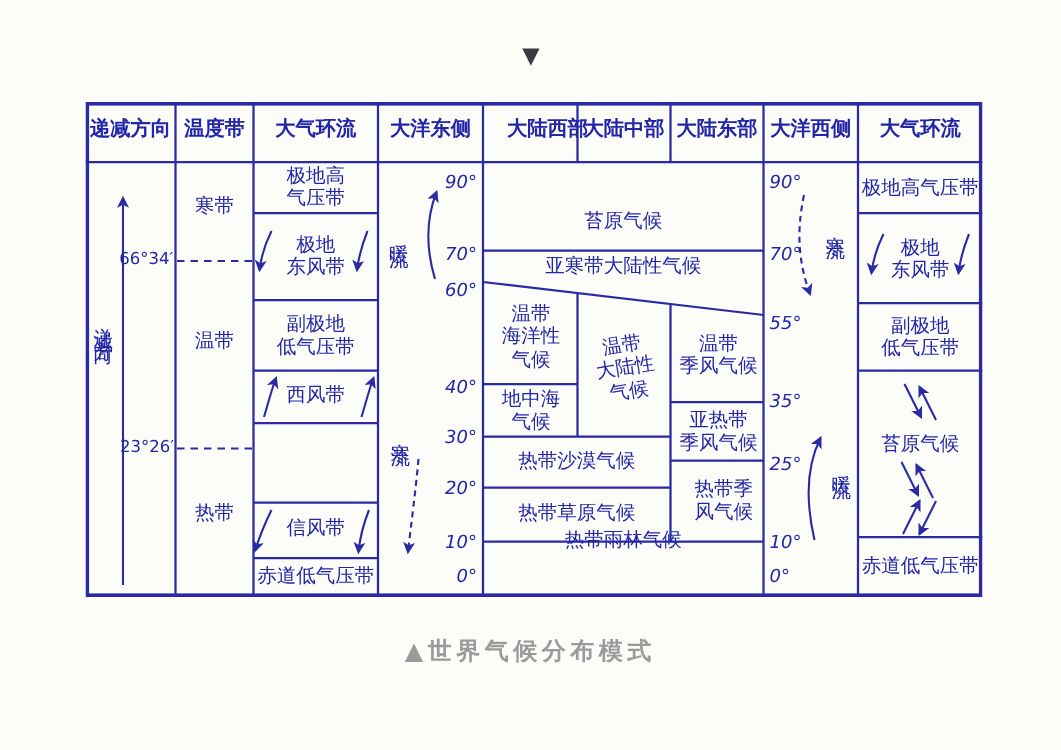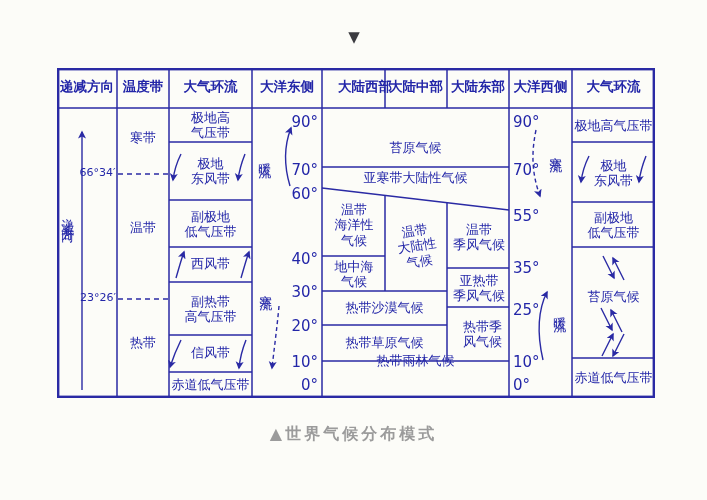--- a/index.html
+++ b/index.html
@@ -19,21 +19,21 @@
   .diagram svg{position:absolute;left:0;top:0;}
   .t{
     position:absolute;white-space:pre-line;text-align:center;
     font-size:13px;line-height:1.18;color:#2326a8;
   }
   .hdr{font-size:13.5px;font-weight:600;top:11px;}
   .vtxt{
     writing-mode:vertical-rl;text-orientation:upright;
     letter-spacing:2px;text-align:left;
   }
-  .lat{font-size:15px;}
+  .lat{font-size:12px;font-style:italic;}
   .latL{left:215px;width:46px;text-align:right;}
   .latR{left:456px;width:44px;text-align:left;}
   .small{font-size:13px;}
   .tilt{transform:rotate(-9deg);}
   .caption{
     position:absolute;left:0;top:424px;width:707px;text-align:center;
     color:#9b9b9b;font-size:16px;font-weight:600;letter-spacing:3px;
   }
 </style>
 </head>
@@ -124,22 +124,20 @@
   <div class="t" style="left:62px;top:152px;width:48px">温带</div>
   <div class="t" style="left:62px;top:267px;width:48px">热带</div>
 
   <div class="t" style="left:114px;top:42px;width:79px">极地高
 气压带</div>
   <div class="t" style="left:114px;top:88px;width:79px">极地
 东风带</div>
   <div class="t" style="left:114px;top:141px;width:79px">副极地
 低气压带</div>
   <div class="t" style="left:114px;top:188px;width:79px">西风带</div>
-  <div class="t" style="left:114px;top:226px;width:79px">副热带
-高气压带</div>
   <div class="t" style="left:114px;top:277px;width:79px">信风带</div>
   <div class="t small" style="left:113px;top:309px;width:81px">赤道低气压带</div>
 
   <div class="t vtxt" style="left:200px;top:84px;height:46px">暖流</div>
   <div class="t vtxt" style="left:201px;top:216px;height:48px">寒流</div>
 
   <div class="t lat latL" style="top:46px">90°</div>
   <div class="t lat latL" style="top:94px">70°</div>
   <div class="t lat latL" style="top:118px">60°</div>
   <div class="t lat latL" style="top:183px">40°</div>

